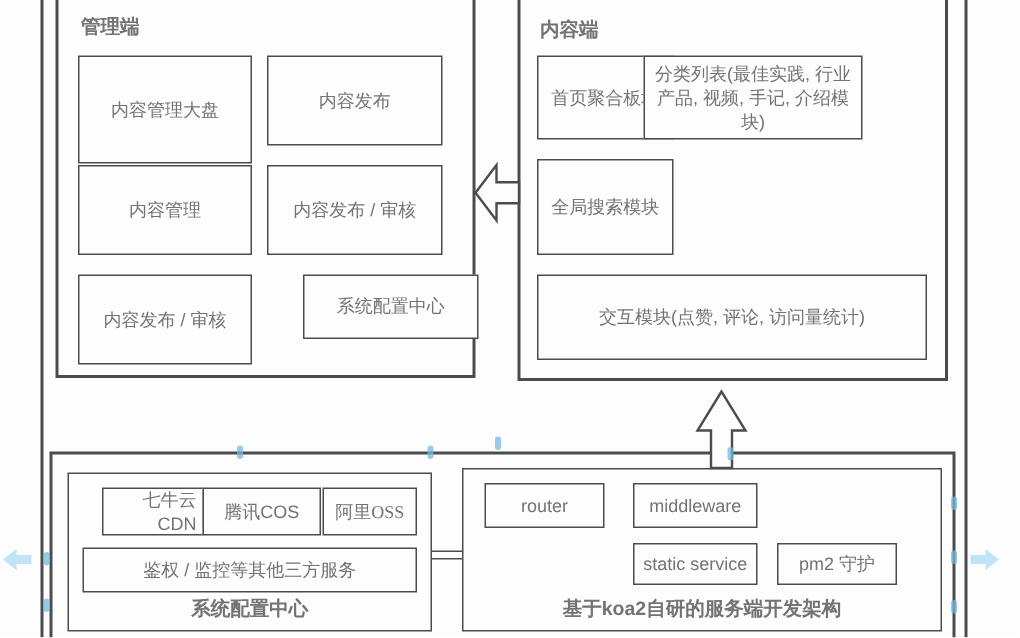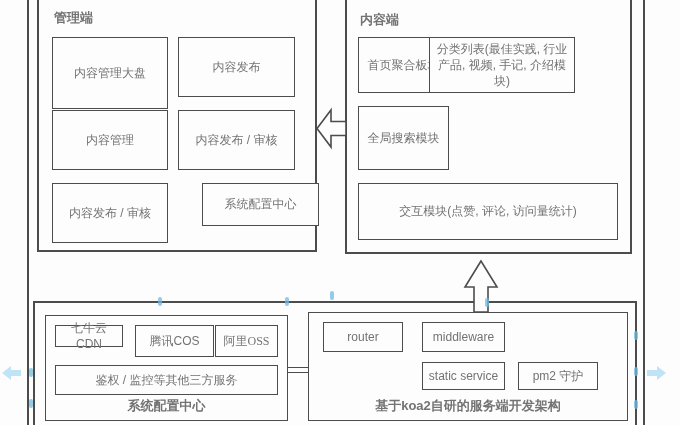--- a/index.html
+++ b/index.html
@@ -61,21 +61,21 @@
     </div>
   <div class="m" style="left:358px;top:183px;width:260px;height:57px;">
       <span>交互模块(点赞, 评论, 访问量统计)</span>
     </div>
 
   <div class="panel" style="left:33px;top:301px;width:604px;height:134px;"></div>
 
   <div class="panel" style="left:45px;top:315px;width:243px;height:106px;border-width:1.5px;">
     <div class="bottom-label">系统配置中心</div>
   </div>
-  <div class="m" style="left:55px;top:325px;width:68px;height:22px;">
+  <div class="m" style="left:68px;top:325px;width:68px;height:32px;text-align:right;">
       <span>七牛云 CDN</span>
     </div>
   <div class="m" style="left:135px;top:325px;width:79px;height:32px;">
       <span>腾讯COS</span>
     </div>
   <div class="m" style="left:215px;top:325px;width:63px;height:32px;font-family:Liberation Serif, serif;">
       <span>阿里OSS</span>
     </div>
   <div class="m" style="left:55px;top:365px;width:223px;height:30px;">
       <span>鉴权 / 监控等其他三方服务</span>

